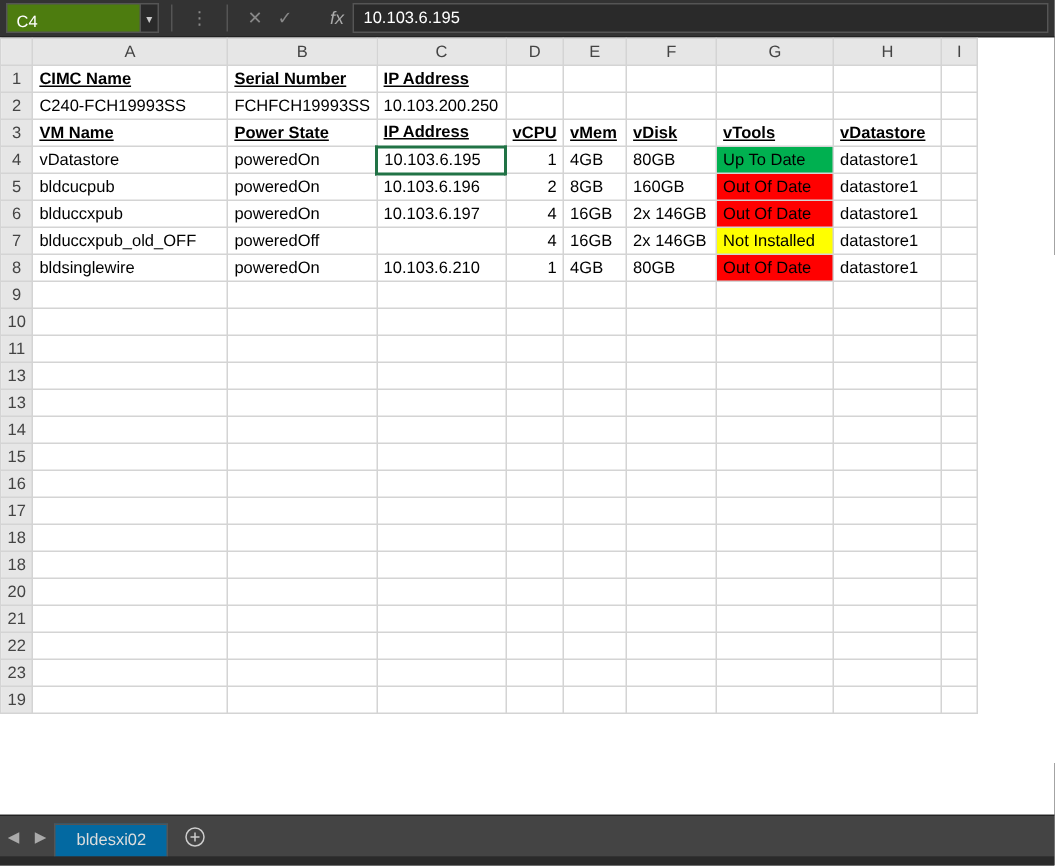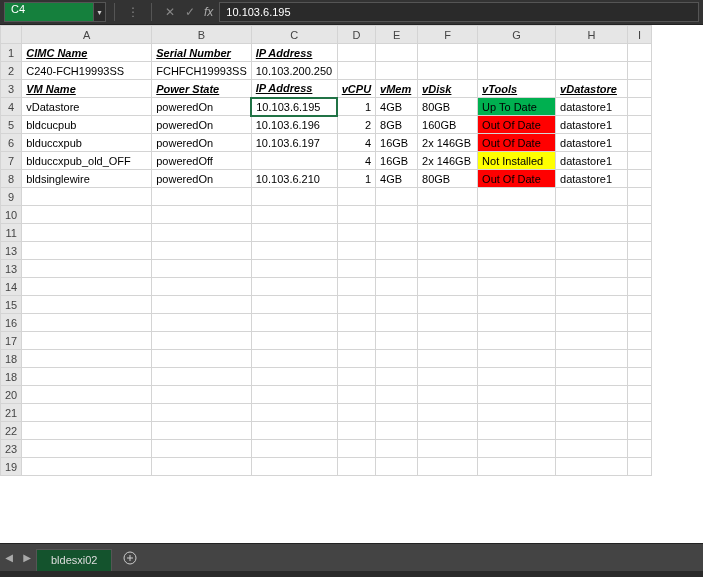--- a/index.html
+++ b/index.html
@@ -1,44 +1,44 @@
 <!DOCTYPE html>
 <html><head>
 <meta charset="utf-8">
 <style>
 * { margin: 0; padding: 0; box-sizing: border-box; font-family: "Segoe UI", Arial, sans-serif; }
 body { background: #444; color: #fff; font-size: 12px; overflow: hidden; }
 .app { width: 703px; height: 577px; display: flex; flex-direction: column; background: #333; }
 
 .toolbar { height: 25px; background: #333; border-bottom: 1px solid #222; display: flex; align-items: center; padding: 0 4px; gap: 0; }
-.namebox { width: 90px; height: 20px; background: #15803d; border: 1px solid #555; display:flex; align-items:flex-start; padding:0 6px;}
+.namebox { width: 90px; height: 20px; background: #4d7c0f; border: 1px solid #555; display:flex; align-items:flex-end; padding:0 6px;}
 .namebox-text { color:#fff; font-size:11px; }
 .dropdown-arrow { width:12px; height:20px; background:#2a2a2a; border:1px solid #555; border-left:none; display:flex; align-items:center; justify-content:center; color:#ccc; font-size:8px;}
 .tb-sep { width:1px; height:18px; background:#555; margin:0 8px; }
 .tb-btn { width:20px; height:20px; display:flex; align-items:center; justify-content:center; color:#888; font-size:12px; cursor:pointer; }
-.fx { color:#aaa; font-style:italic; font-size:12px; margin:0 6px 0 4px; }
+.fx { color:#aaa; font-style:italic; font-size:12px; margin:0 6px 0 20px; }
 .formula-bar { flex:1; height:20px; background:#2a2a2a; border:1px solid #555; display:flex; align-items:center; padding:0 6px; color:#fff; font-size:11px; }
 
 .sheet-area { flex:1; background:#fff; color:#000; overflow:hidden; position:relative; }
 .grid { border-collapse:collapse; table-layout:fixed; }
 .grid th, .grid td { border:1px solid #d4d4d4; height:18px; font-size:11px; padding:0 4px; white-space:nowrap; overflow:hidden; text-overflow:clip; }
 .corner { width:20px; background:#e6e6e6; border:1px solid #ccc; }
 .colhdr { background:#e6e6e6; color:#444; text-align:center; font-weight:normal; }
 .rowhdr { width:20px; background:#e6e6e6; color:#444; text-align:center; font-weight:normal; }
 .cell { background:#fff; text-align:left; }
 .cell.num { text-align:right; }
-.hdr-bold { font-weight:bold; text-decoration:underline;font-style:italic; }
+.hdr-bold { font-weight:bold; text-decoration:underline; }
 .selected { border:2px solid #217346 !important; }
 .green { background:#00b050 !important; color:#000; }
 .red { background:#ff0000 !important; color:#000; }
 .yellow { background:#ffff00 !important; color:#000; }
 
 .tabbar { height:28px; background:#444; display:flex; align-items:center; border-top:1px solid #222; }
 .nav-btn { width:18px; height:22px; display:flex; align-items:center; justify-content:center; color:#aaa; font-size:10px; cursor:pointer; }
-.tab { height:22px; padding:0 14px; margin-top:4px; background:#14532d; color:#ddd; border:1px solid #555; border-bottom:none; display:flex; align-items:center; font-size:11px; cursor:pointer; }
+.tab { height:22px; padding:0 14px; margin-top:4px; background:#0369a1; color:#ddd; border:1px solid #555; border-bottom:none; display:flex; align-items:center; font-size:11px; cursor:pointer; }
 .tab.active { background:#fff; color:#1a7a43; font-weight:bold; }
 .addtab { width:24px; height:22px; margin-left:6px; display:flex; align-items:center; justify-content:center; cursor:pointer; }
 .addtab svg { stroke:#ccc; }
 
 .statusbar { height:6px; background:#2a2a2a; }
 
 .col-A{width:130px}.col-B{width:98px}.col-C{width:86px}.col-D{width:38px}
 .col-E{width:42px}.col-F{width:60px}.col-G{width:78px}.col-H{width:72px}
 .col-I{width:24px}
 </style>

